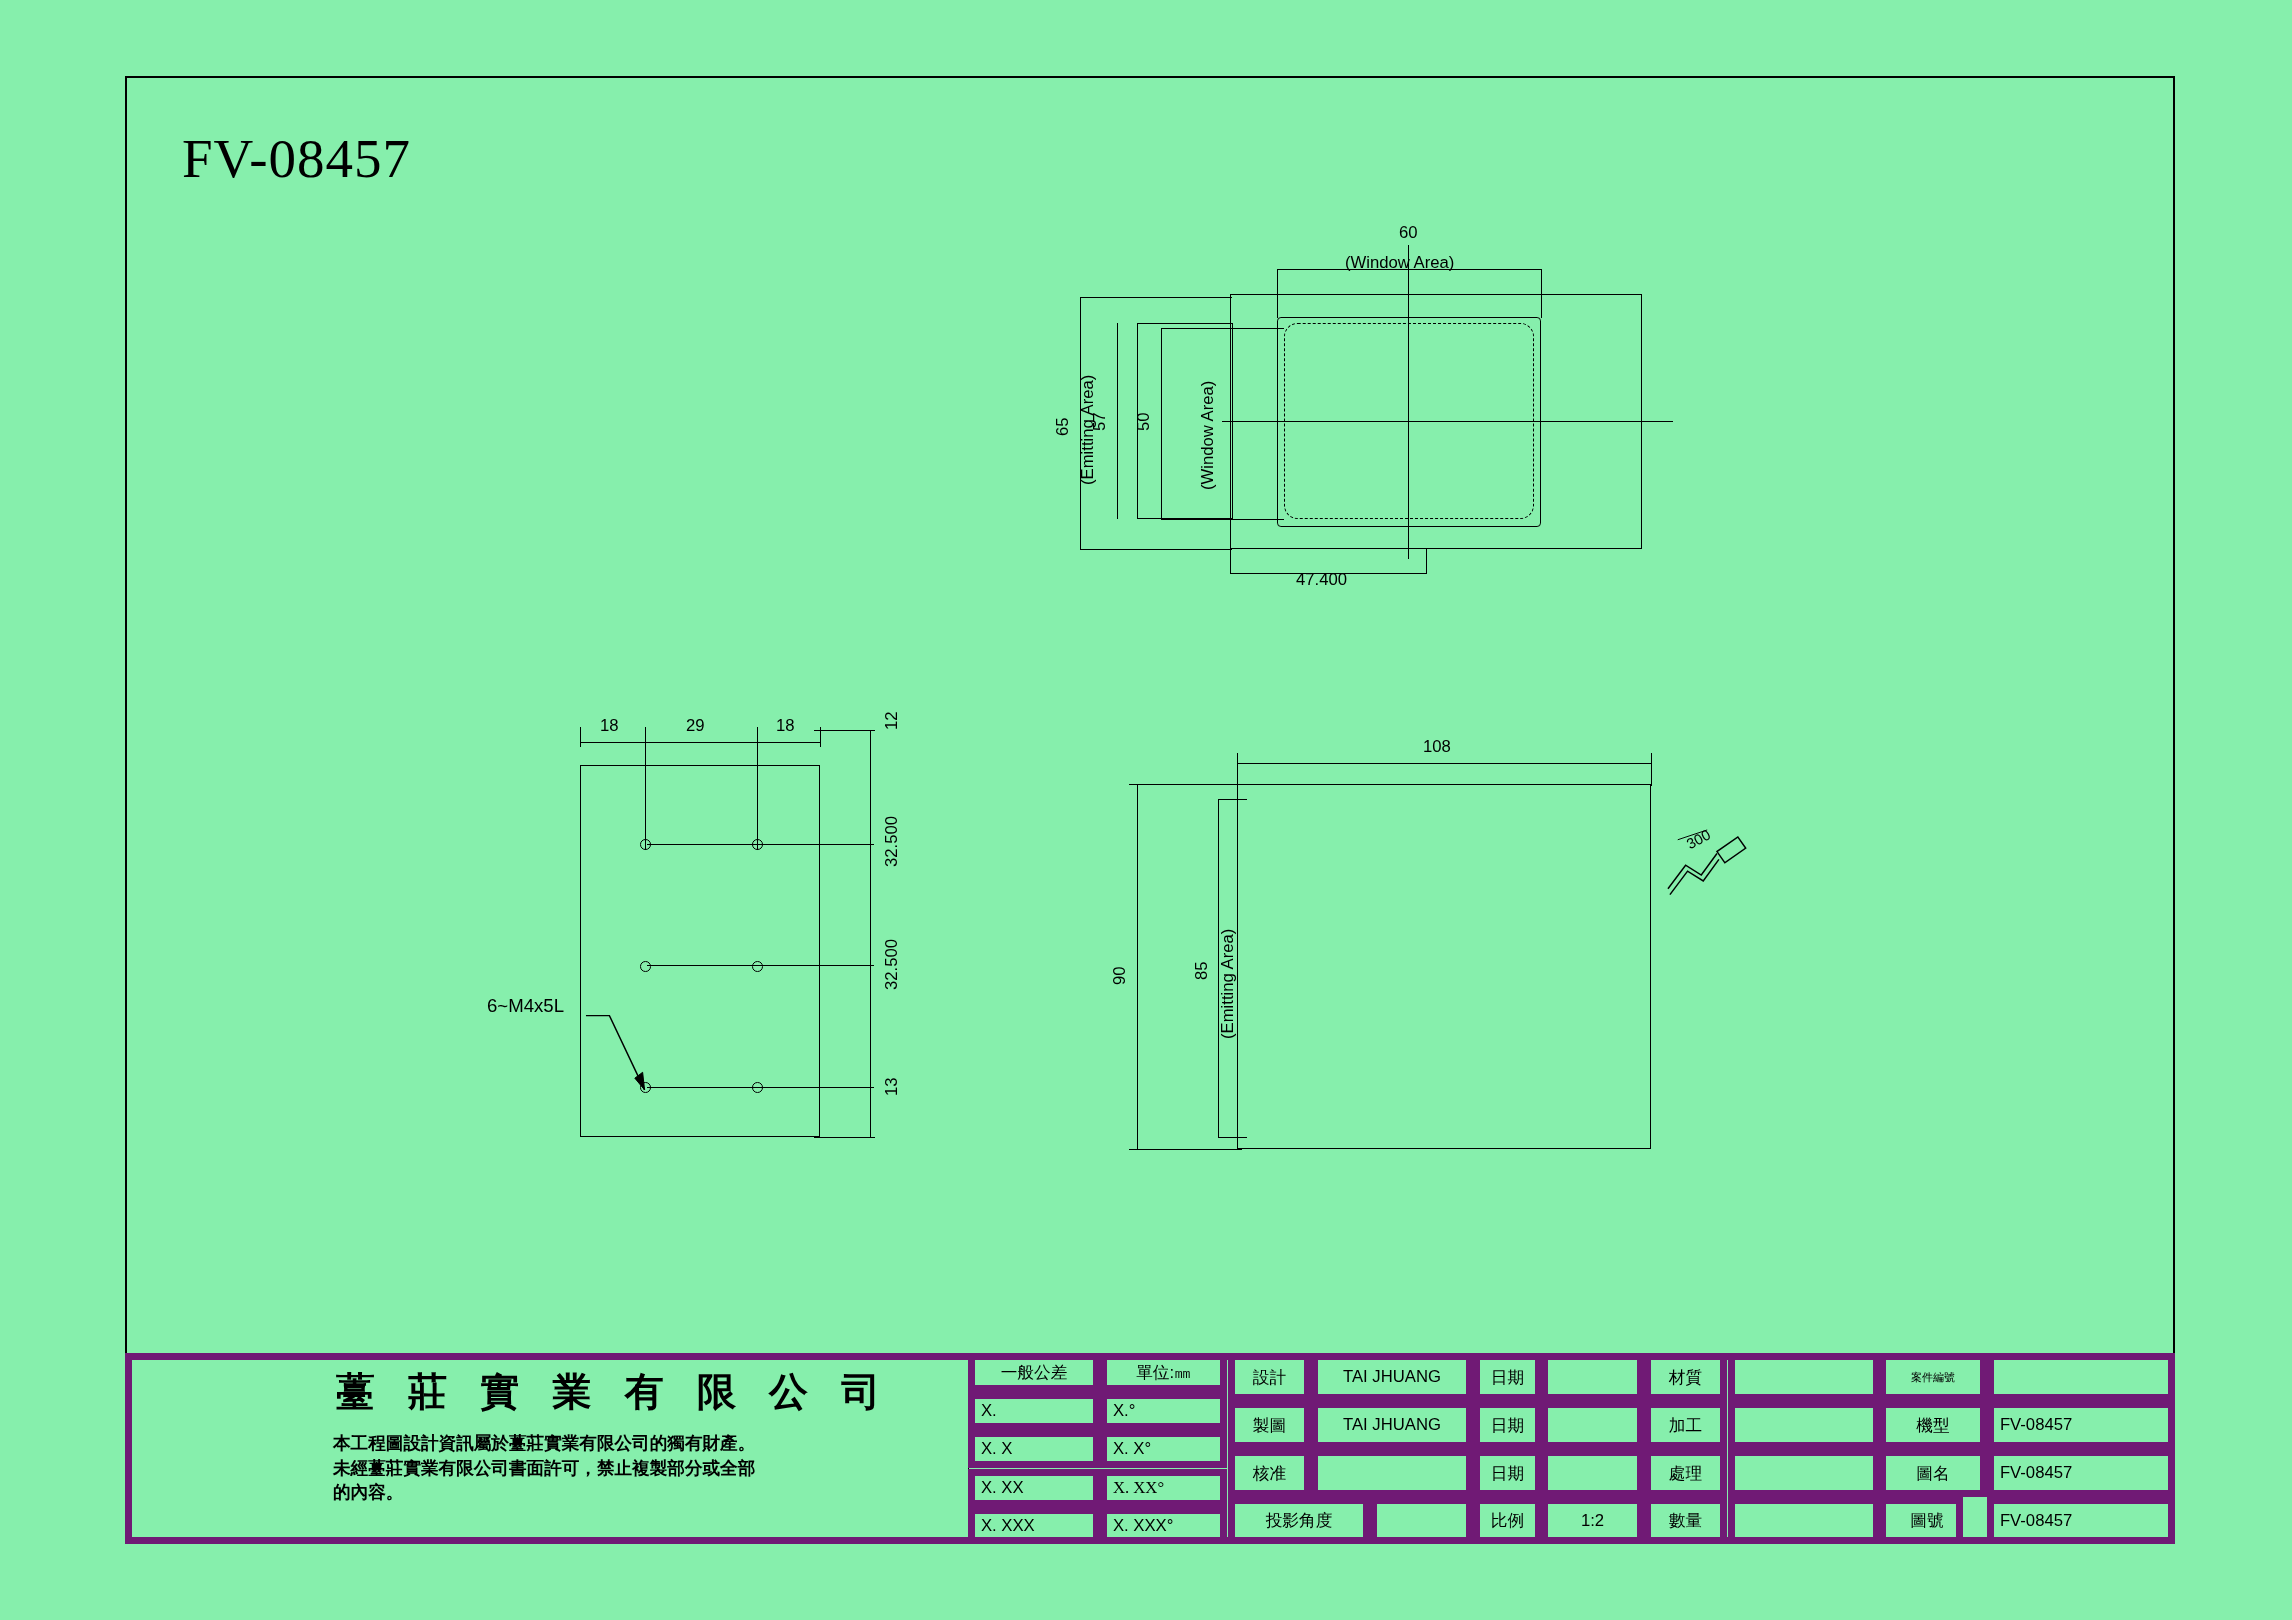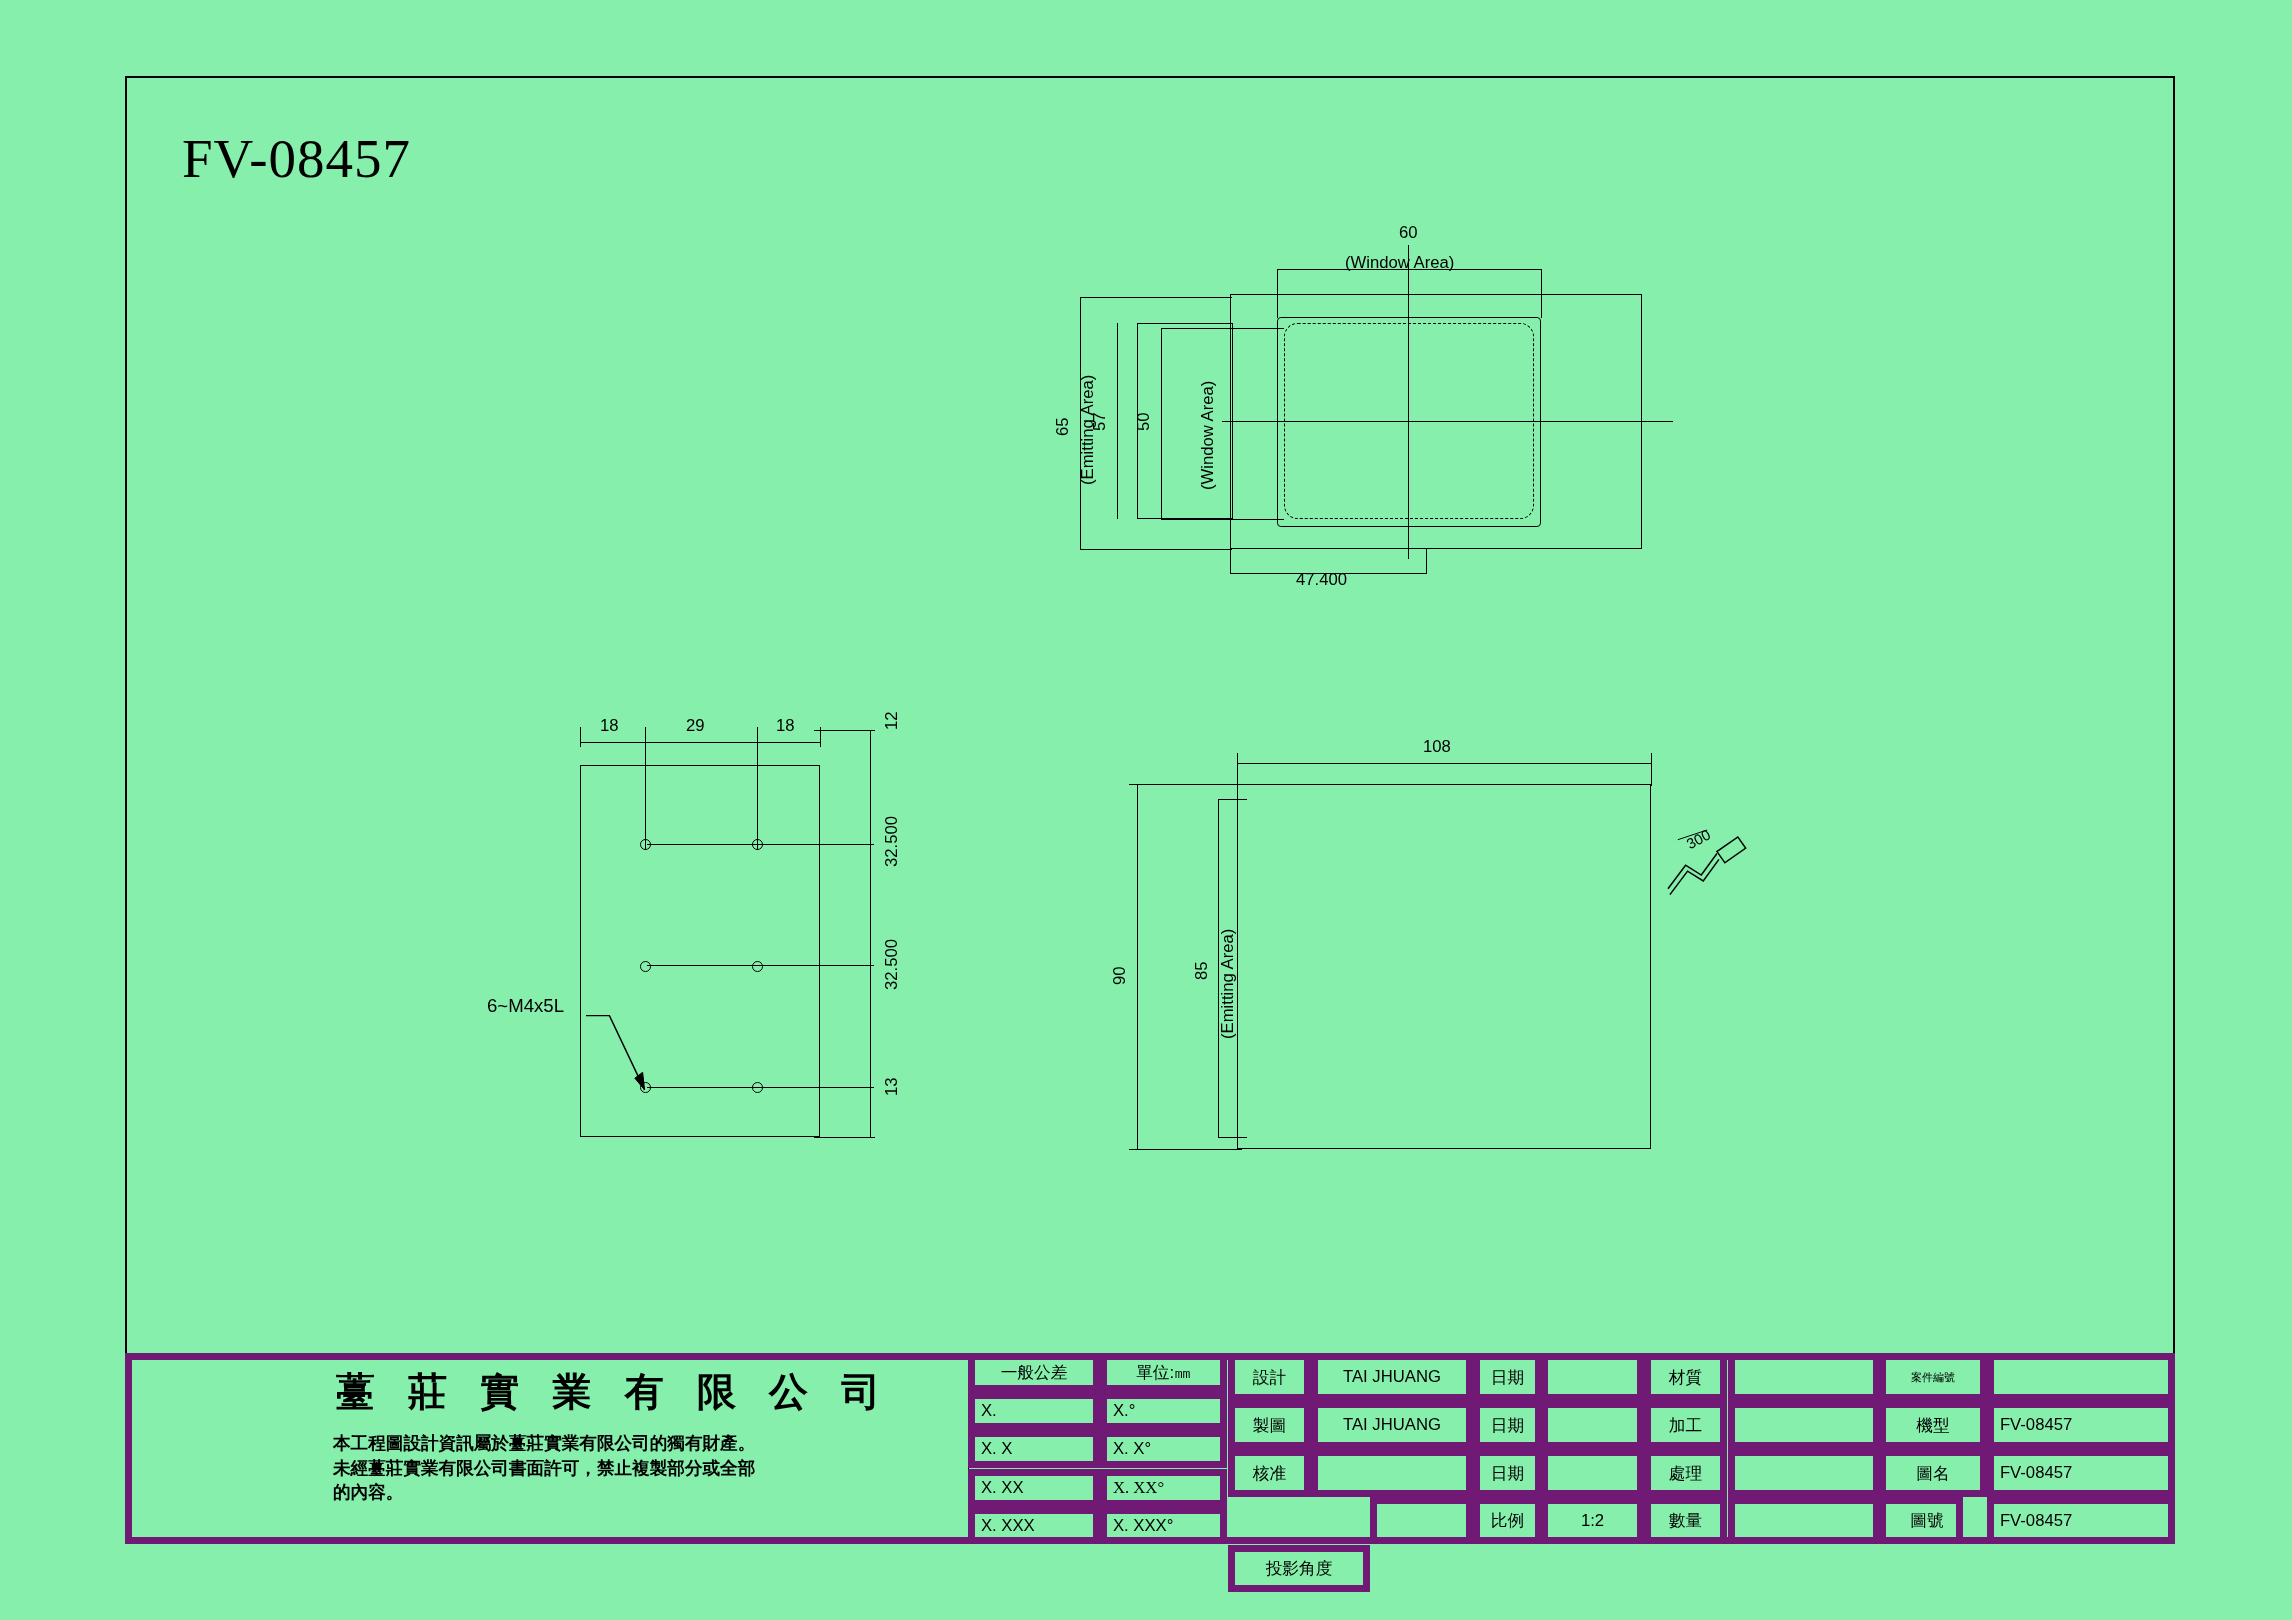--- a/index.html
+++ b/index.html
@@ -268,21 +268,21 @@
     <div class="cell cellc" style="left:1103px; top:48px; width:83px; height:48px;">製圖</div>
     <div class="cell cellc" style="left:1186px; top:48px; width:162px; height:48px;">TAI JHUANG</div>
     <div class="cell cellc" style="left:1348px; top:48px; width:69px; height:48px;">日期</div>
     <div class="cell cellc" style="left:1416px; top:48px; width:103px; height:48px;"></div>
 
     <div class="cell cellc" style="left:1103px; top:96px; width:83px; height:48px;">核准</div>
     <div class="cell cellc" style="left:1186px; top:96px; width:162px; height:48px;"></div>
     <div class="cell cellc" style="left:1348px; top:96px; width:69px; height:48px;">日期</div>
     <div class="cell cellc" style="left:1416px; top:96px; width:103px; height:48px;"></div>
 
-    <div class="cell cellc" style="left:1103px; top:144px; width:142px; height:47px;margin-top:48px;">投影角度</div>
+    <div class="cell cellc" style="left:1103px; top:144px; width:142px; height:47px;">投影角度</div>
     <div class="cell cellc" style="left:1245px; top:144px; width:103px; height:47px;"></div>
     <div class="cell cellc" style="left:1348px; top:144px; width:69px; height:47px;">比例</div>
     <div class="cell cellc" style="left:1416px; top:144px; width:103px; height:47px;">1:2</div>
 
     <div class="cell cellc" style="left:1519px; top:0; width:83px; height:48px;">材質</div>
     <div class="cell" style="left:1603px; top:0; width:152px; height:48px;"></div>
     <div class="cell cellc" style="left:1519px; top:48px; width:83px; height:48px;">加工</div>
     <div class="cell" style="left:1603px; top:48px; width:152px; height:48px;"></div>
     <div class="cell cellc" style="left:1519px; top:96px; width:83px; height:48px;font-family:Liberation Mono, monospace;">處理</div>
     <div class="cell" style="left:1603px; top:96px; width:152px; height:48px;"></div>

